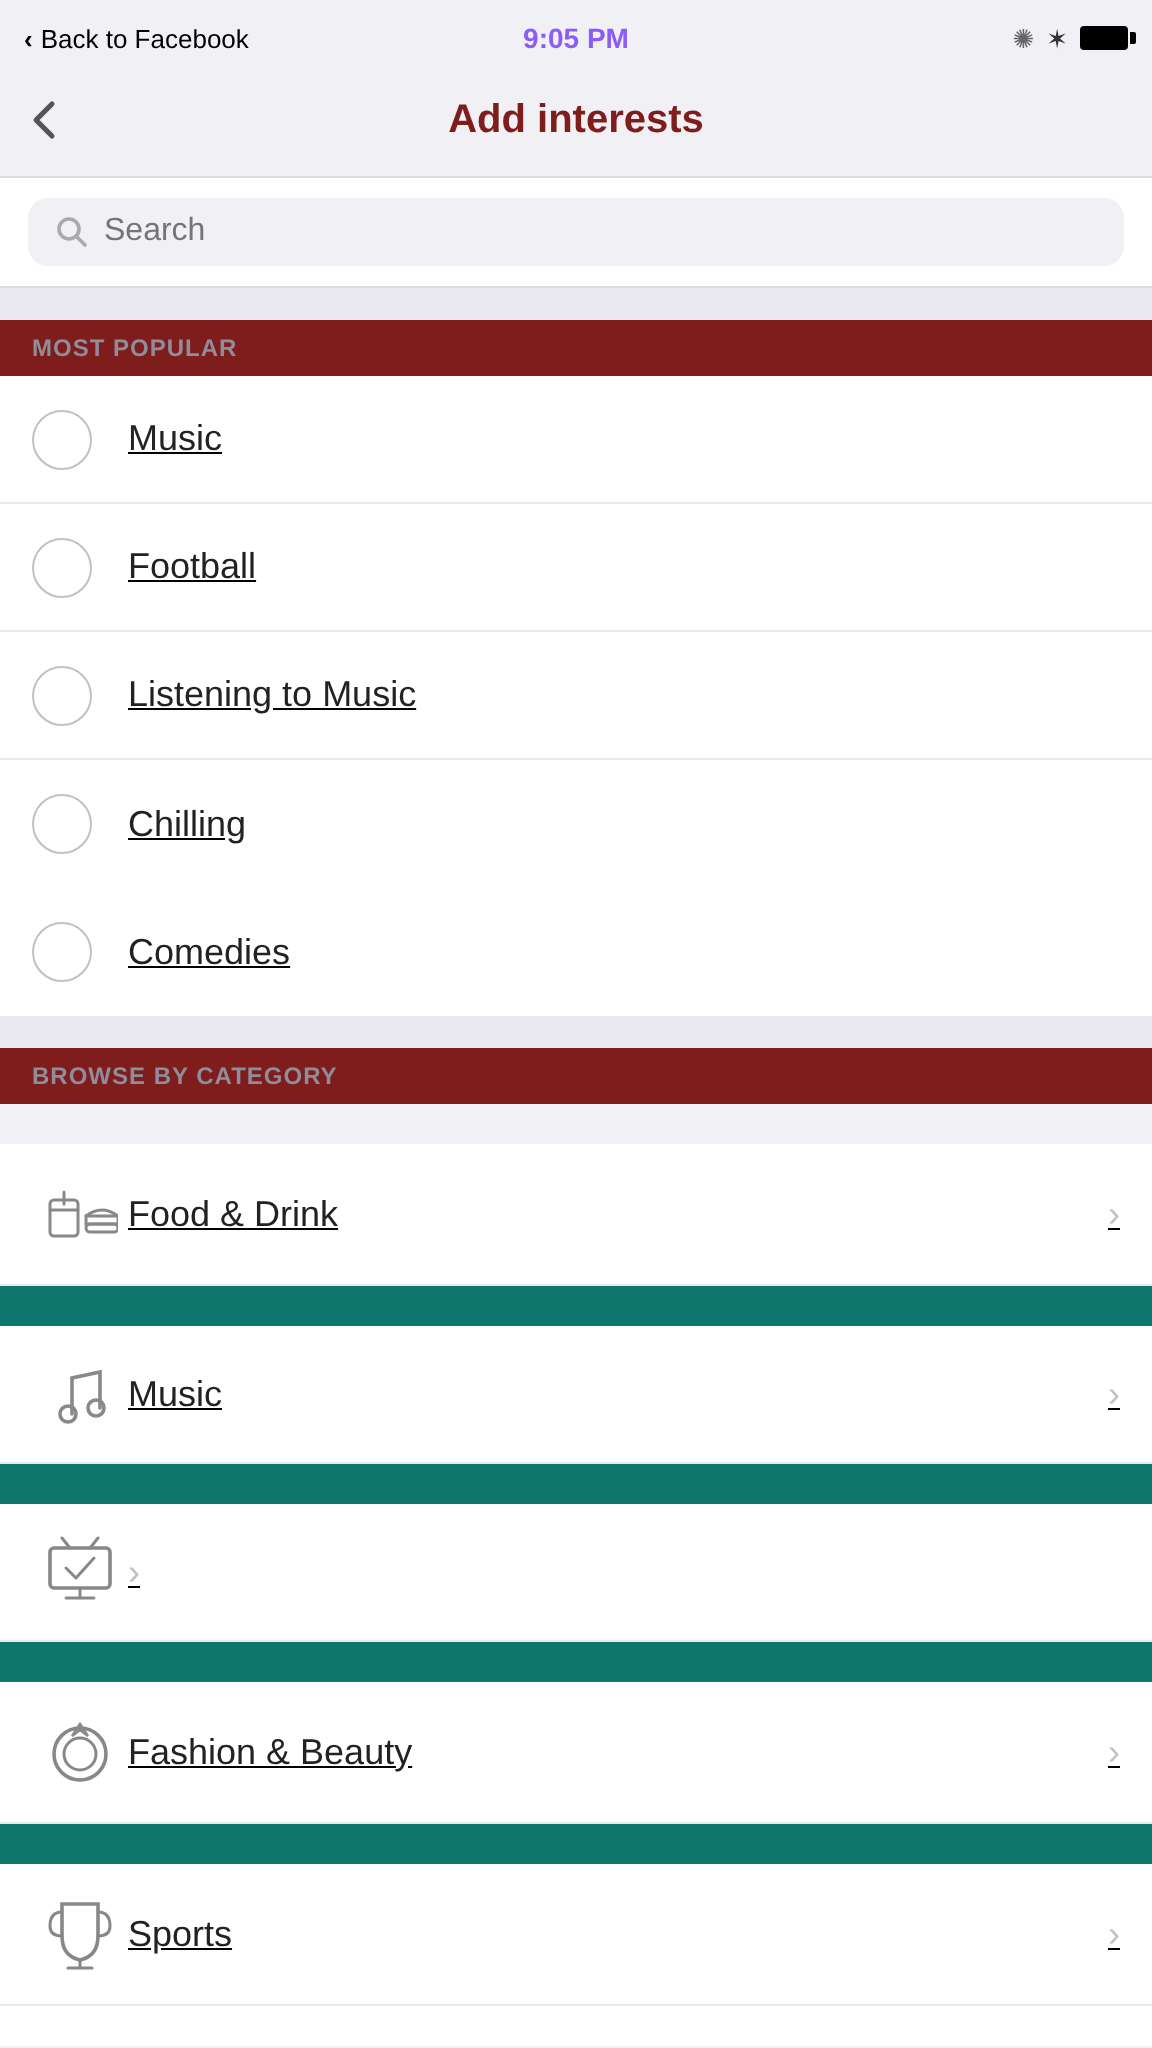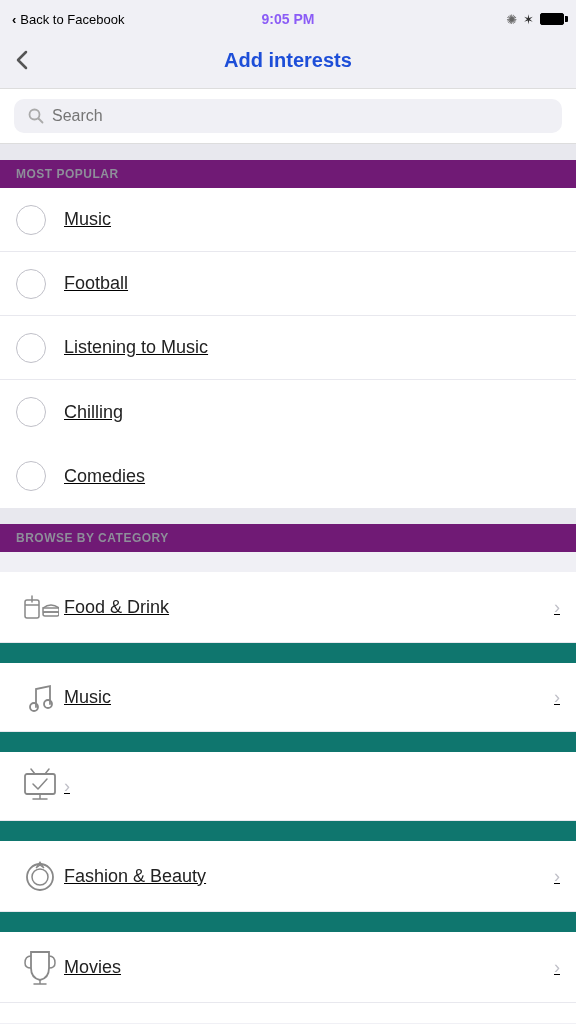--- a/index.html
+++ b/index.html
@@ -82,21 +82,21 @@
       left: 16px;
       font-size: 22px;
       color: #555;
       cursor: pointer;
       display: flex;
       align-items: center;
     }
     .nav-title {
       font-size: 20px;
       font-weight: 700;
-      color: #1d4ed8;
+      color: #7f1d1d;
       text-align: right;
     }
 
     
     .search-container {
       background: #fff;
       padding: 10px 14px;
       border-top: 1px solid #ddd;
       border-bottom: 1px solid #ddd;
     }
@@ -116,21 +116,21 @@
       border: none;
       background: transparent;
       font-size: 16px;
       color: #737373;
       outline: none;
       flex: 1;
     }
 
     
     .section-separator {
-      background: #701a75;
+      background: #7f1d1d;
       height: 28px;
       display: flex;
       align-items: center;
       padding: 0 16px;
       text-align: center;
     }
     .section-label {
       font-size: 12px;
       font-weight: 600;
       color: #8e8e9a;
@@ -362,19 +362,19 @@
         <path d="M8 4 L26 4 L26 20 Q26 30 17 32 Q8 30 8 20 Z" stroke="#888" stroke-width="1.8" fill="none"></path>
 
         <path d="M8 8 Q2 8 2 15 Q2 20 8 20" stroke="#888" stroke-width="1.5" fill="none"></path>
 
         <path d="M26 8 Q32 8 32 15 Q32 20 26 20" stroke="#888" stroke-width="1.5" fill="none"></path>
 
         <line x1="17" y1="32" x2="17" y2="36" stroke="#888" stroke-width="1.5"></line>
         <line x1="11" y1="36" x2="23" y2="36" stroke="#888" stroke-width="1.5" stroke-linecap="round"></line>
       </svg>
     </div>
-    <span class="category-label">Movies</span>
+    <span class="category-label">Sports</span>
     <span class="chevron-right">›</span>
   </div>
 
 </div>
 
 <div class="bottom-spacer"></div>
 
 </body></html>

